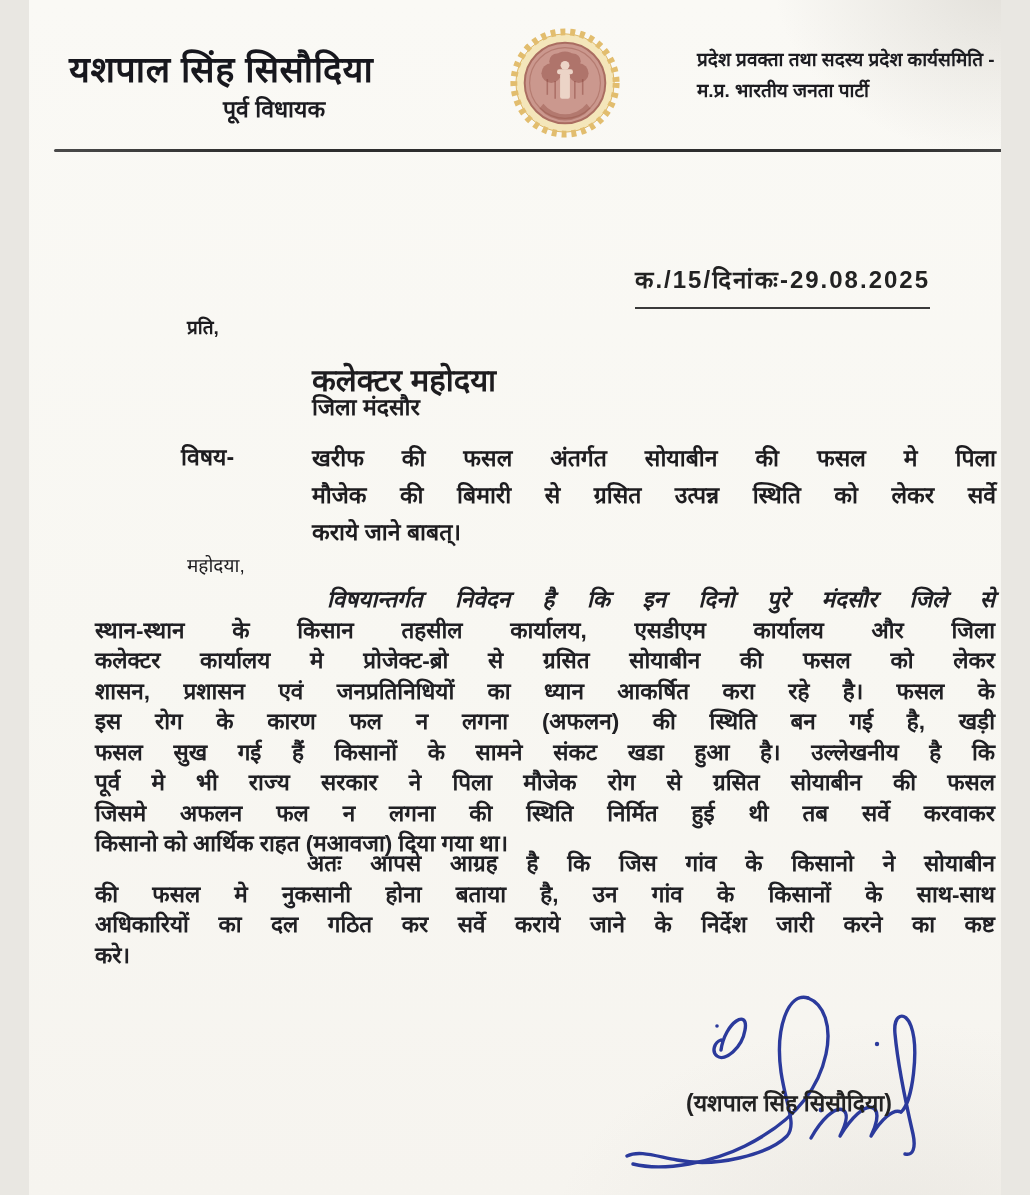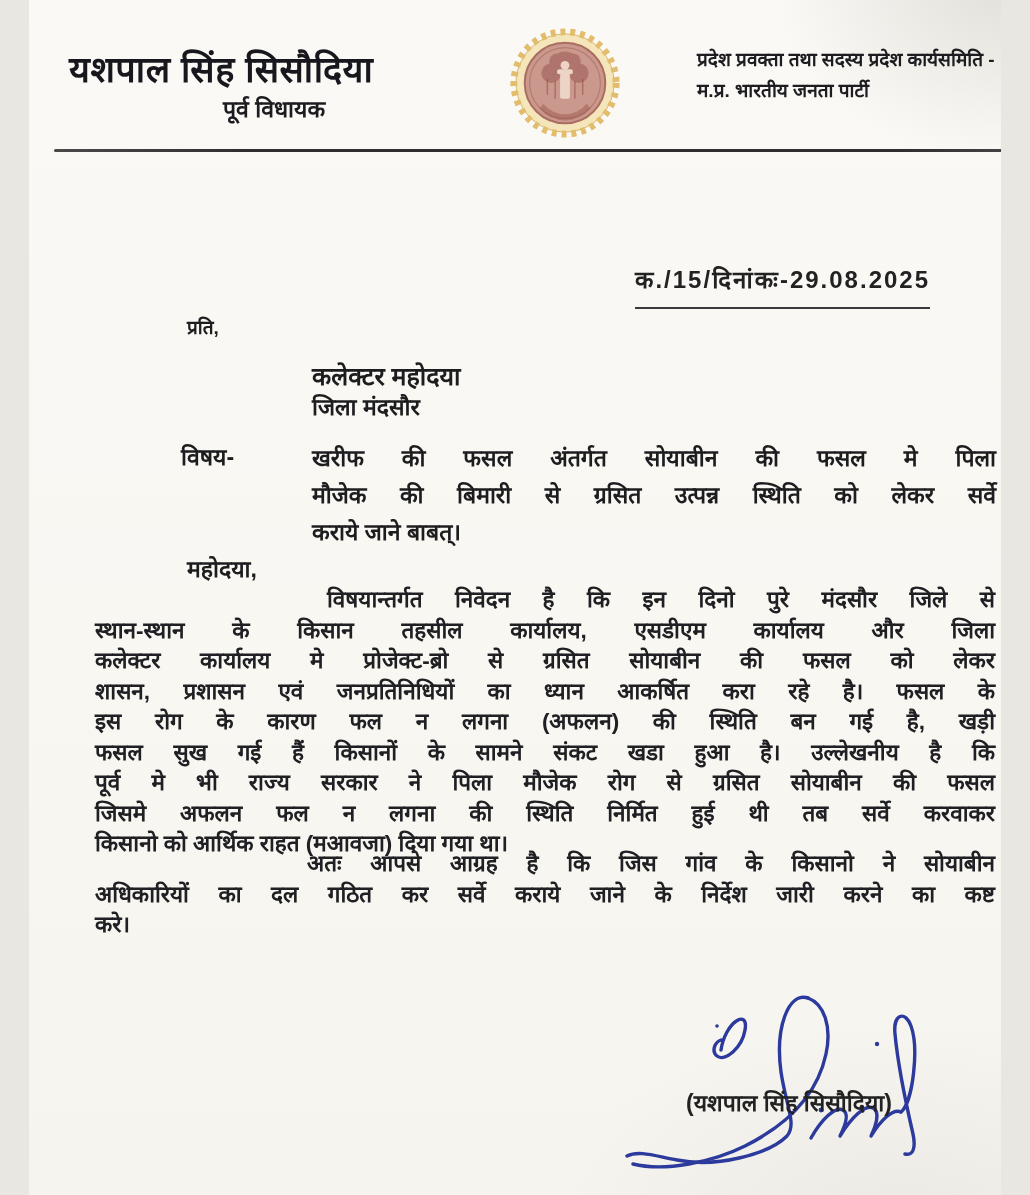--- a/index.html
+++ b/index.html
@@ -16,33 +16,33 @@
     overflow:hidden;
   }
   .abs{position:absolute;}
   .lh-name{left:40px;top:44px;width:330px;font-size:36px;font-weight:700;color:#17171d;letter-spacing:0.5px;}
   .lh-desig{left:150px;top:92px;width:190px;font-size:23px;font-weight:700;text-align:center;color:#1b1b20;}
   .lh-right{left:668px;top:44px;width:345px;font-size:19px;font-weight:700;line-height:31px;color:#1c1c21;}
   .seal{left:476px;top:24px;width:120px;height:118px;}
   .rule{left:25px;top:149px;width:990px;height:3px;background:linear-gradient(90deg,#4a4a4a,#2e2e2e 20%,#2e2e2e 85%,#4a4a4a);border-radius:2px;}
   .ref{left:606px;top:262px;font-size:24px;font-weight:600;letter-spacing:2px;border-bottom:2px solid #3a3a3a;padding-bottom:12px;color:#222;}
   .to{left:158px;top:314px;font-size:19px;font-weight:600;}
-  .rcpt1{left:283px;top:358px;font-size:25px;font-weight:600;}
+  .rcpt1{left:283px;top:358px;font-size:31px;font-weight:600;}
   .rcpt2{left:283px;top:390px;font-size:23px;font-weight:600;}
   .subj-label{left:152px;top:440px;font-size:23px;font-weight:600;}
   .subj{left:283px;top:440px;width:684px;font-size:23px;font-weight:600;line-height:37px;}
   .subj .line{text-align:justify;text-align-last:justify;}
   .subj .line.last{text-align-last:left;}
-  .salut{left:158px;top:552px;font-size:23px;font-weight:700;}
+  .salut{left:158px;top:552px;font-size:19px;font-weight:400;}
   .para{left:66px;width:900px;font-size:22.5px;font-weight:600;line-height:30.5px;color:#202024;}
   .p1{top:585px;}
   .p2{top:849px;}
   .para .line{text-align:justify;text-align-last:justify;white-space:nowrap;}
   .para .line.just{white-space:normal;}
-  .para .line.indent1{padding-left:232px;}
+  .para .line.indent1{padding-left:232px;font-style:italic;}
   .para .line.indent2{padding-left:212px;}
   .para .line.last{text-align-last:left;}
   .sig-svg{left:596px;top:988px;width:330px;height:185px;}
   .sig-name{left:657px;top:1086px;font-size:23px;font-weight:600;color:#222;}
 </style>
 </head>
 <body>
 
 <div class="page">
 
@@ -104,20 +104,21 @@
     <div class="line just">शासन, प्रशासन एवं जनप्रतिनिधियों का ध्यान आकर्षित करा रहे है। फसल के</div>
     <div class="line just">इस रोग के कारण फल न लगना (अफलन) की स्थिति बन गई है, खड़ी</div>
     <div class="line just">फसल सुख गई हैं किसानों के सामने संकट खडा हुआ है। उल्लेखनीय है कि</div>
     <div class="line just">पूर्व मे भी राज्य सरकार ने पिला मौजेक रोग से ग्रसित सोयाबीन की फसल</div>
     <div class="line just">जिसमे अफलन फल न लगना की स्थिति निर्मित हुई थी तब सर्वे करवाकर</div>
     <div class="line just last">किसानो को आर्थिक राहत (मआवजा) दिया गया था।</div>
   </div>
 
   <div class="abs para p2">
     <div class="line just indent2">अतः आपसे आग्रह है कि जिस गांव के किसानो ने सोयाबीन</div>
+    <div class="line just">की फसल मे नुकसानी होना बताया है, उन गांव के किसानों के साथ-साथ</div>
     <div class="line just">अधिकारियों का दल गठित कर सर्वे कराये जाने के निर्देश जारी करने का कष्ट</div>
     <div class="line just last">करे।</div>
   </div>
 
   <svg class="abs sig-svg" viewBox="0 0 330 185" fill="none" stroke="#2b3a9c" stroke-width="3.4" stroke-linecap="round" stroke-linejoin="round">
 
     <path d="M96,62 C100,34 124,20 120,42 C117,60 100,74 92,68 C86,63 90,54 96,52"></path>
     <circle cx="92" cy="38" r="1.8" fill="#2b3a9c" stroke="none"></circle>
 
     <path d="M183,10 C163,4 150,40 156,84 C161,118 172,136 162,148 C144,166 92,180 52,172 C30,168 14,162 2,168"></path>

